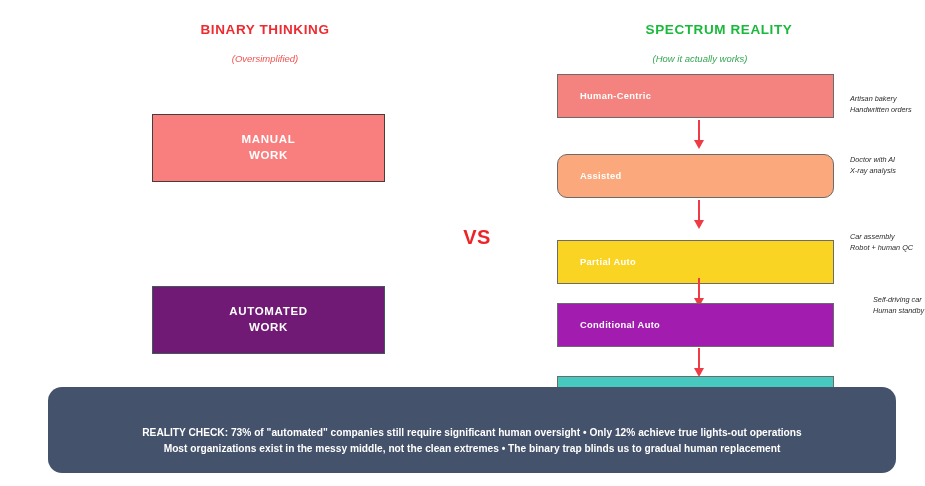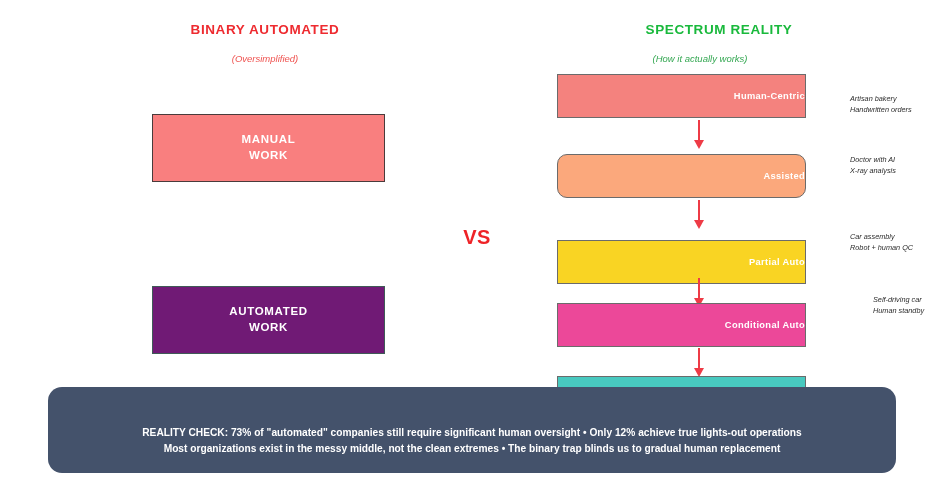--- a/index.html
+++ b/index.html
@@ -76,27 +76,26 @@
     color: #ee2327;
     font-weight: bold;
     font-size: 20px;
     letter-spacing: 0.5px;
   }
 
   
   .stage {
     position: absolute;
     left: 557px;
-    width: 249px;
+    width: 277px;
     height: 44px;
     border: 1.3px solid #6b6b6b;
     box-sizing: border-box;
     display: flex;
     align-items: center;
-    justify-content: flex-end;
   }
   .stage .lbl {
     color: #ffffff;
     font-weight: bold;
     font-size: 9.3px;
     letter-spacing: 0.35px;
     padding-left: 22px;
   }
 
   
@@ -158,21 +157,21 @@
     white-space: pre-line;
     padding: 0 20px;
     margin-top: 22px;
   }
 </style>
 </head>
 <body>
 
 <div class="canvas">
 
-  <div class="col-title" id="binary-title">BINARY AUTOMATED</div>
+  <div class="col-title" id="binary-title">BINARY THINKING</div>
   <div class="col-sub" id="binary-sub">(Oversimplified)</div>
 
   <div class="binary-box" id="binary-box-manual">
     <span class="lbl">MANUAL
 WORK</span>
   </div>
 
   <div class="binary-box" id="binary-box-automated">
     <span class="lbl">AUTOMATED
 WORK</span>
@@ -206,21 +205,21 @@
   <div class="stage" style="top:232px; background:#f9d423;margin-top:8px;">
     <span class="lbl">Partial Auto</span>
   </div>
   <div class="annot" style="top:232px;">Car assembly
 Robot + human QC</div>
   <div class="arrow" style="top:278px;">
     <div class="shaft"></div>
       <div class="head"></div>
   </div>
 
-  <div class="stage" style="top:303px; background:#ec4899;">
+  <div class="stage" style="top:303px; background:#a21caf;">
     <span class="lbl">Conditional Auto</span>
   </div>
   <div class="annot" style="top:295px;margin-left:23px;">Self-driving car
 Human standby</div>
   <div class="arrow" style="top:348px;">
     <div class="shaft"></div>
       <div class="head"></div>
   </div>
 
   <div class="stage" style="top:376px; background:#48c9c0;">

